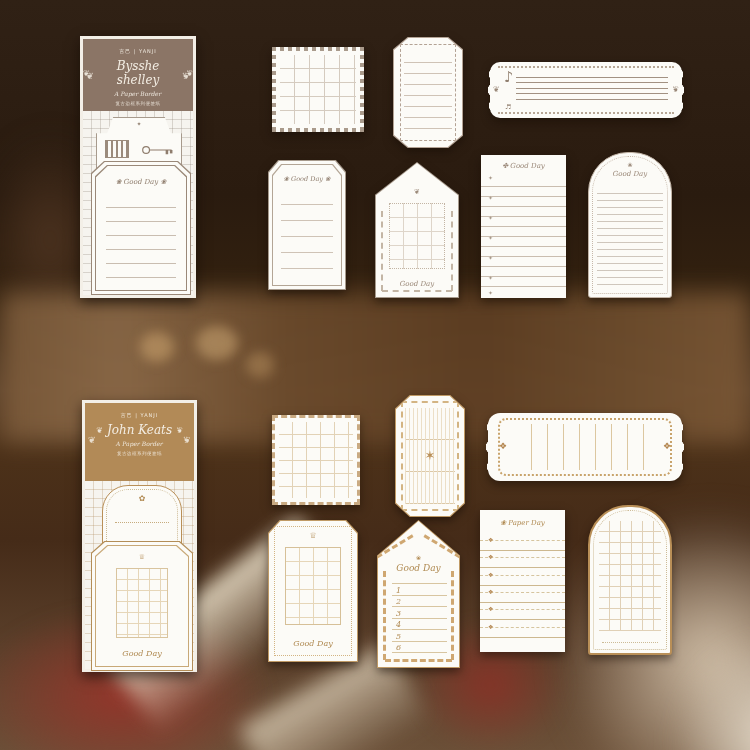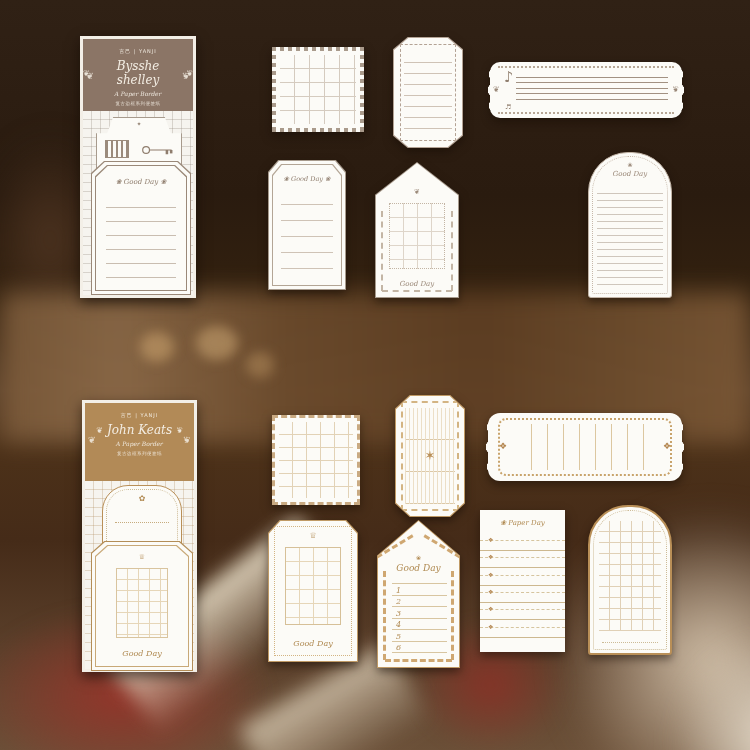--- a/index.html
+++ b/index.html
@@ -375,20 +375,31 @@
         <div class="tick-l"></div>
         <div class="tick-r"></div>
         <span class="orn crest">❦</span>
         <div class="gbox"></div>
         <div class="gd script">Good Day</div>
       </div>
         </div>
     </div>
   </div>
 
+  <div class="note lined1">
+    <div class="head script">✤ Good Day</div>
+    <div class="lines"></div>
+    <span class="orn d" style="top:20px">✦</span>
+    <span class="orn d" style="top:40px">✦</span>
+    <span class="orn d" style="top:60px">✦</span>
+    <span class="orn d" style="top:80px">✦</span>
+    <span class="orn d" style="top:100px">✦</span>
+    <span class="orn d" style="top:120px">✦</span>
+    <span class="orn d" style="top:135px">✦</span>
+  </div>
 
   <div class="note archn1">
     <div class="inner"></div>
     <span class="orn fl">❀</span>
     <div class="gd script">Good Day</div>
     <div class="lines"></div>
   </div>
 
   <div class="note sq2">
     <div class="grid"></div>

